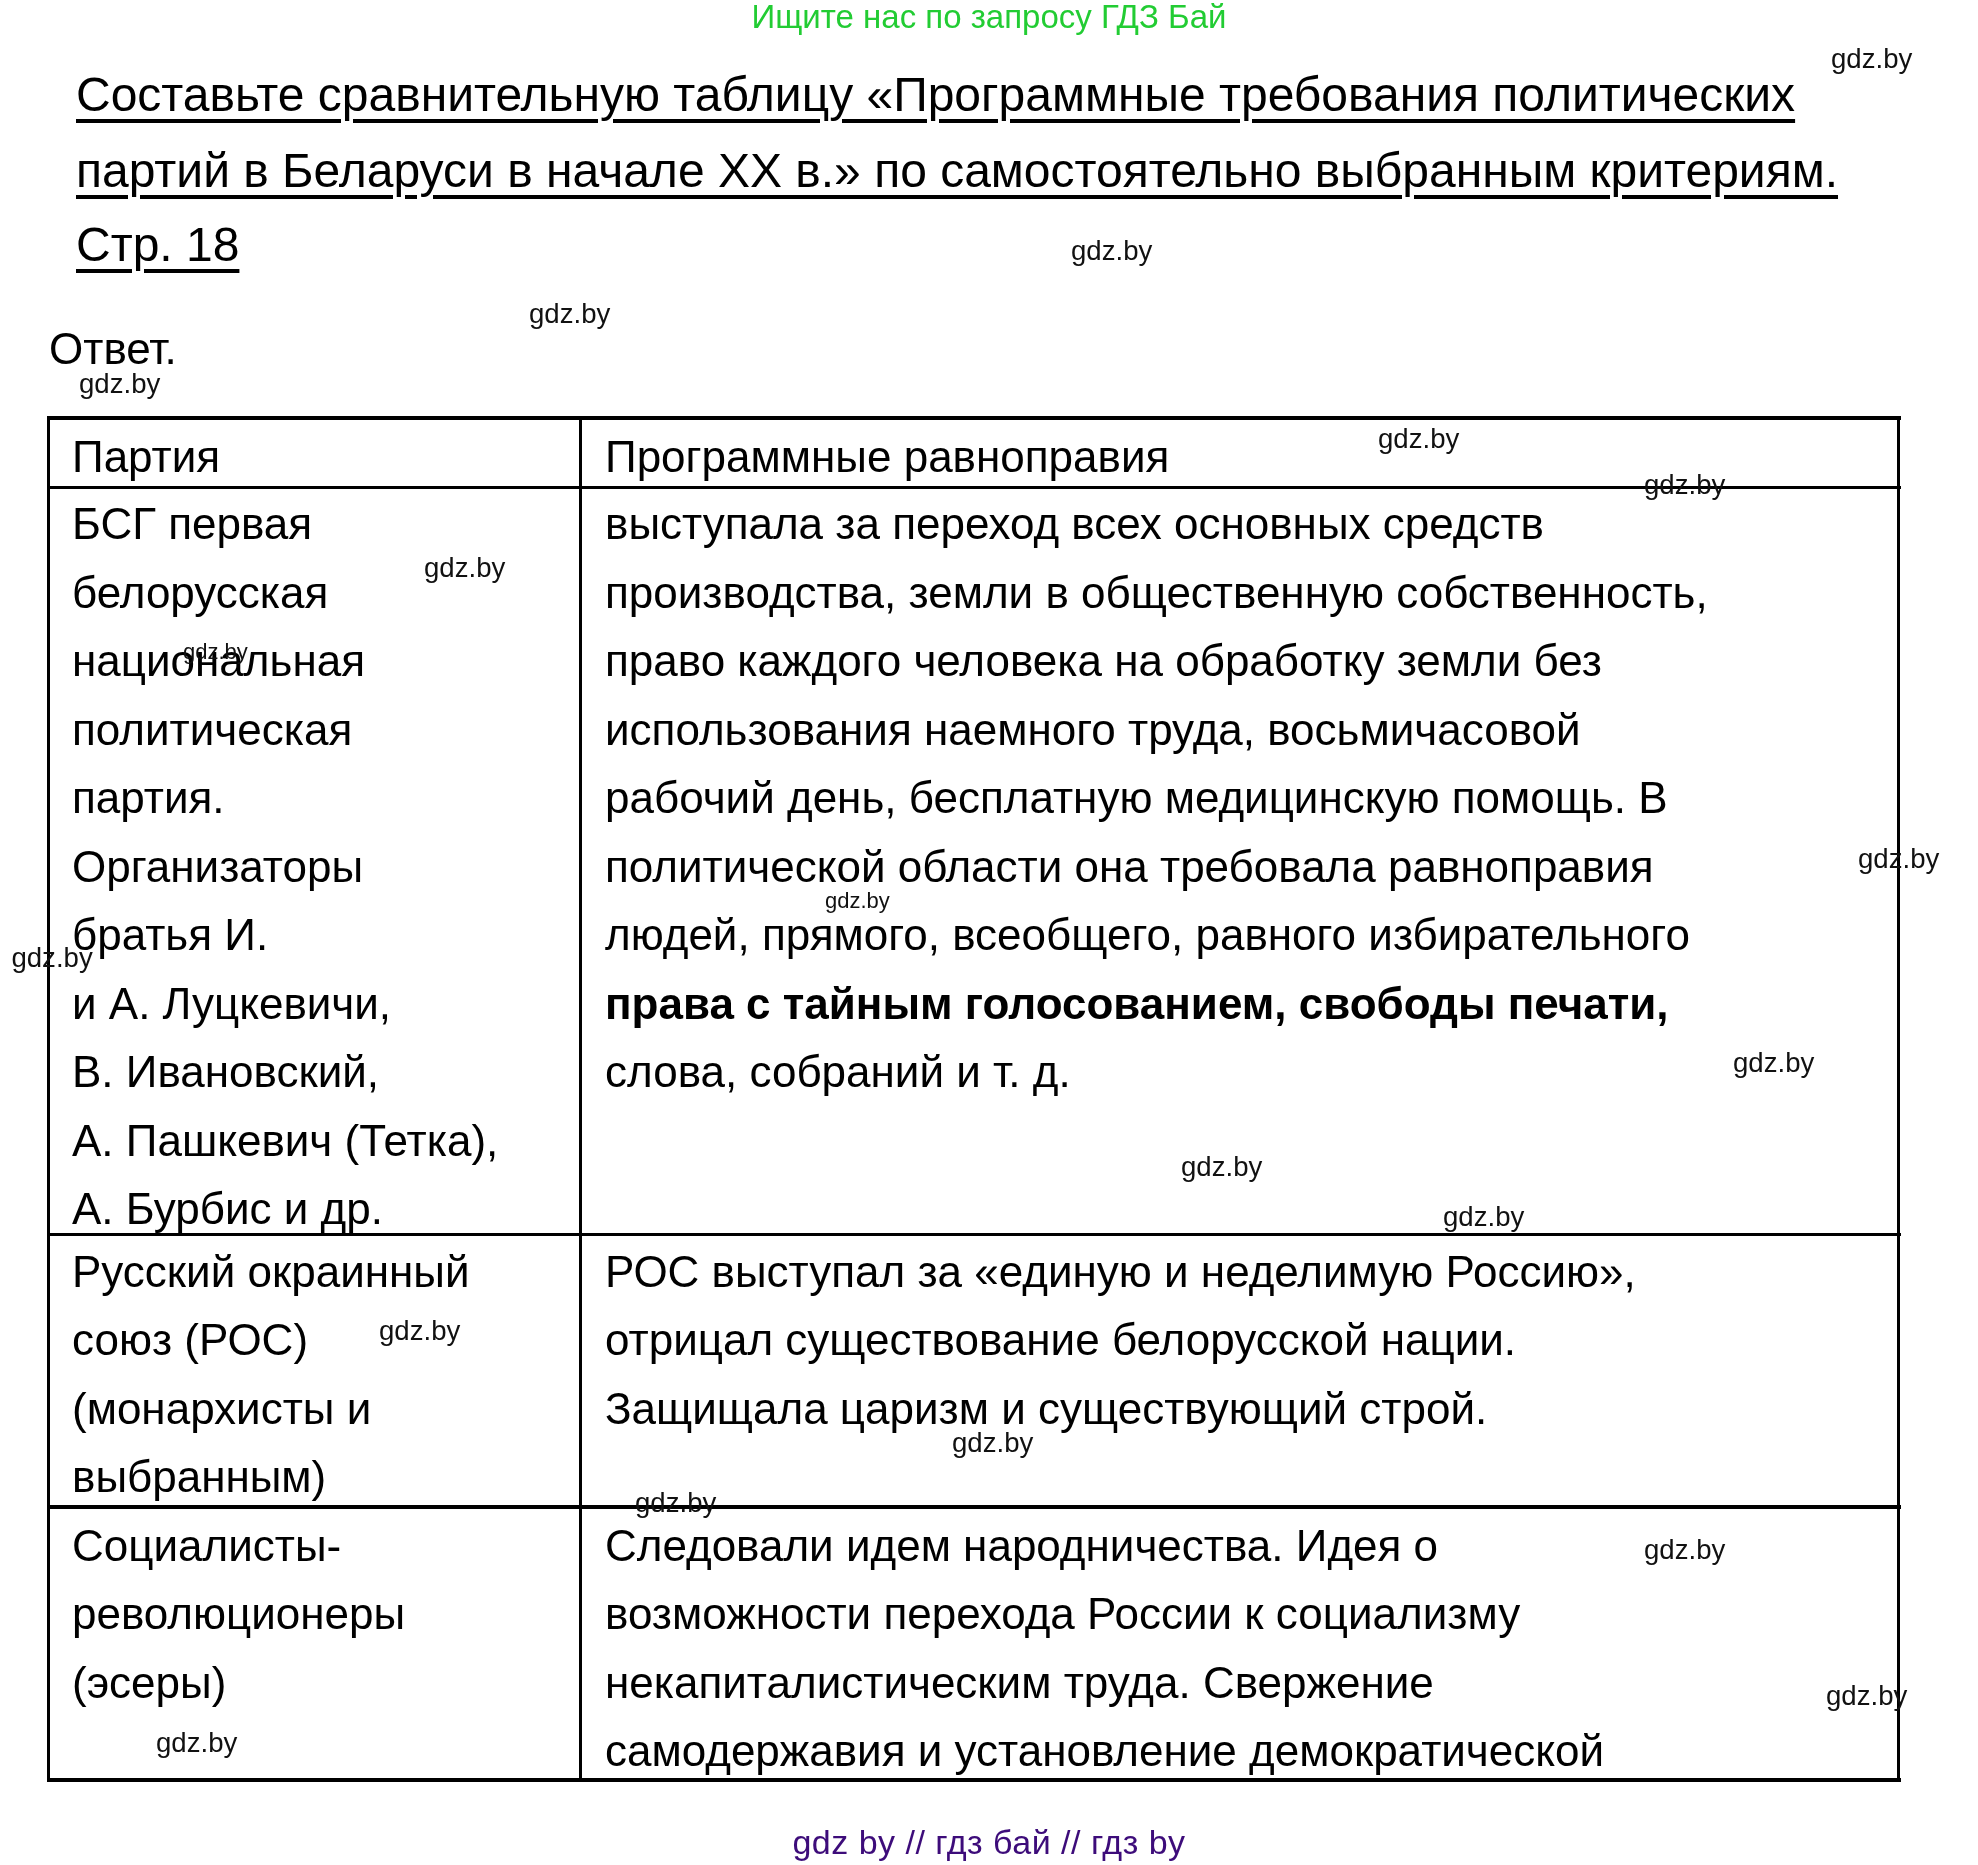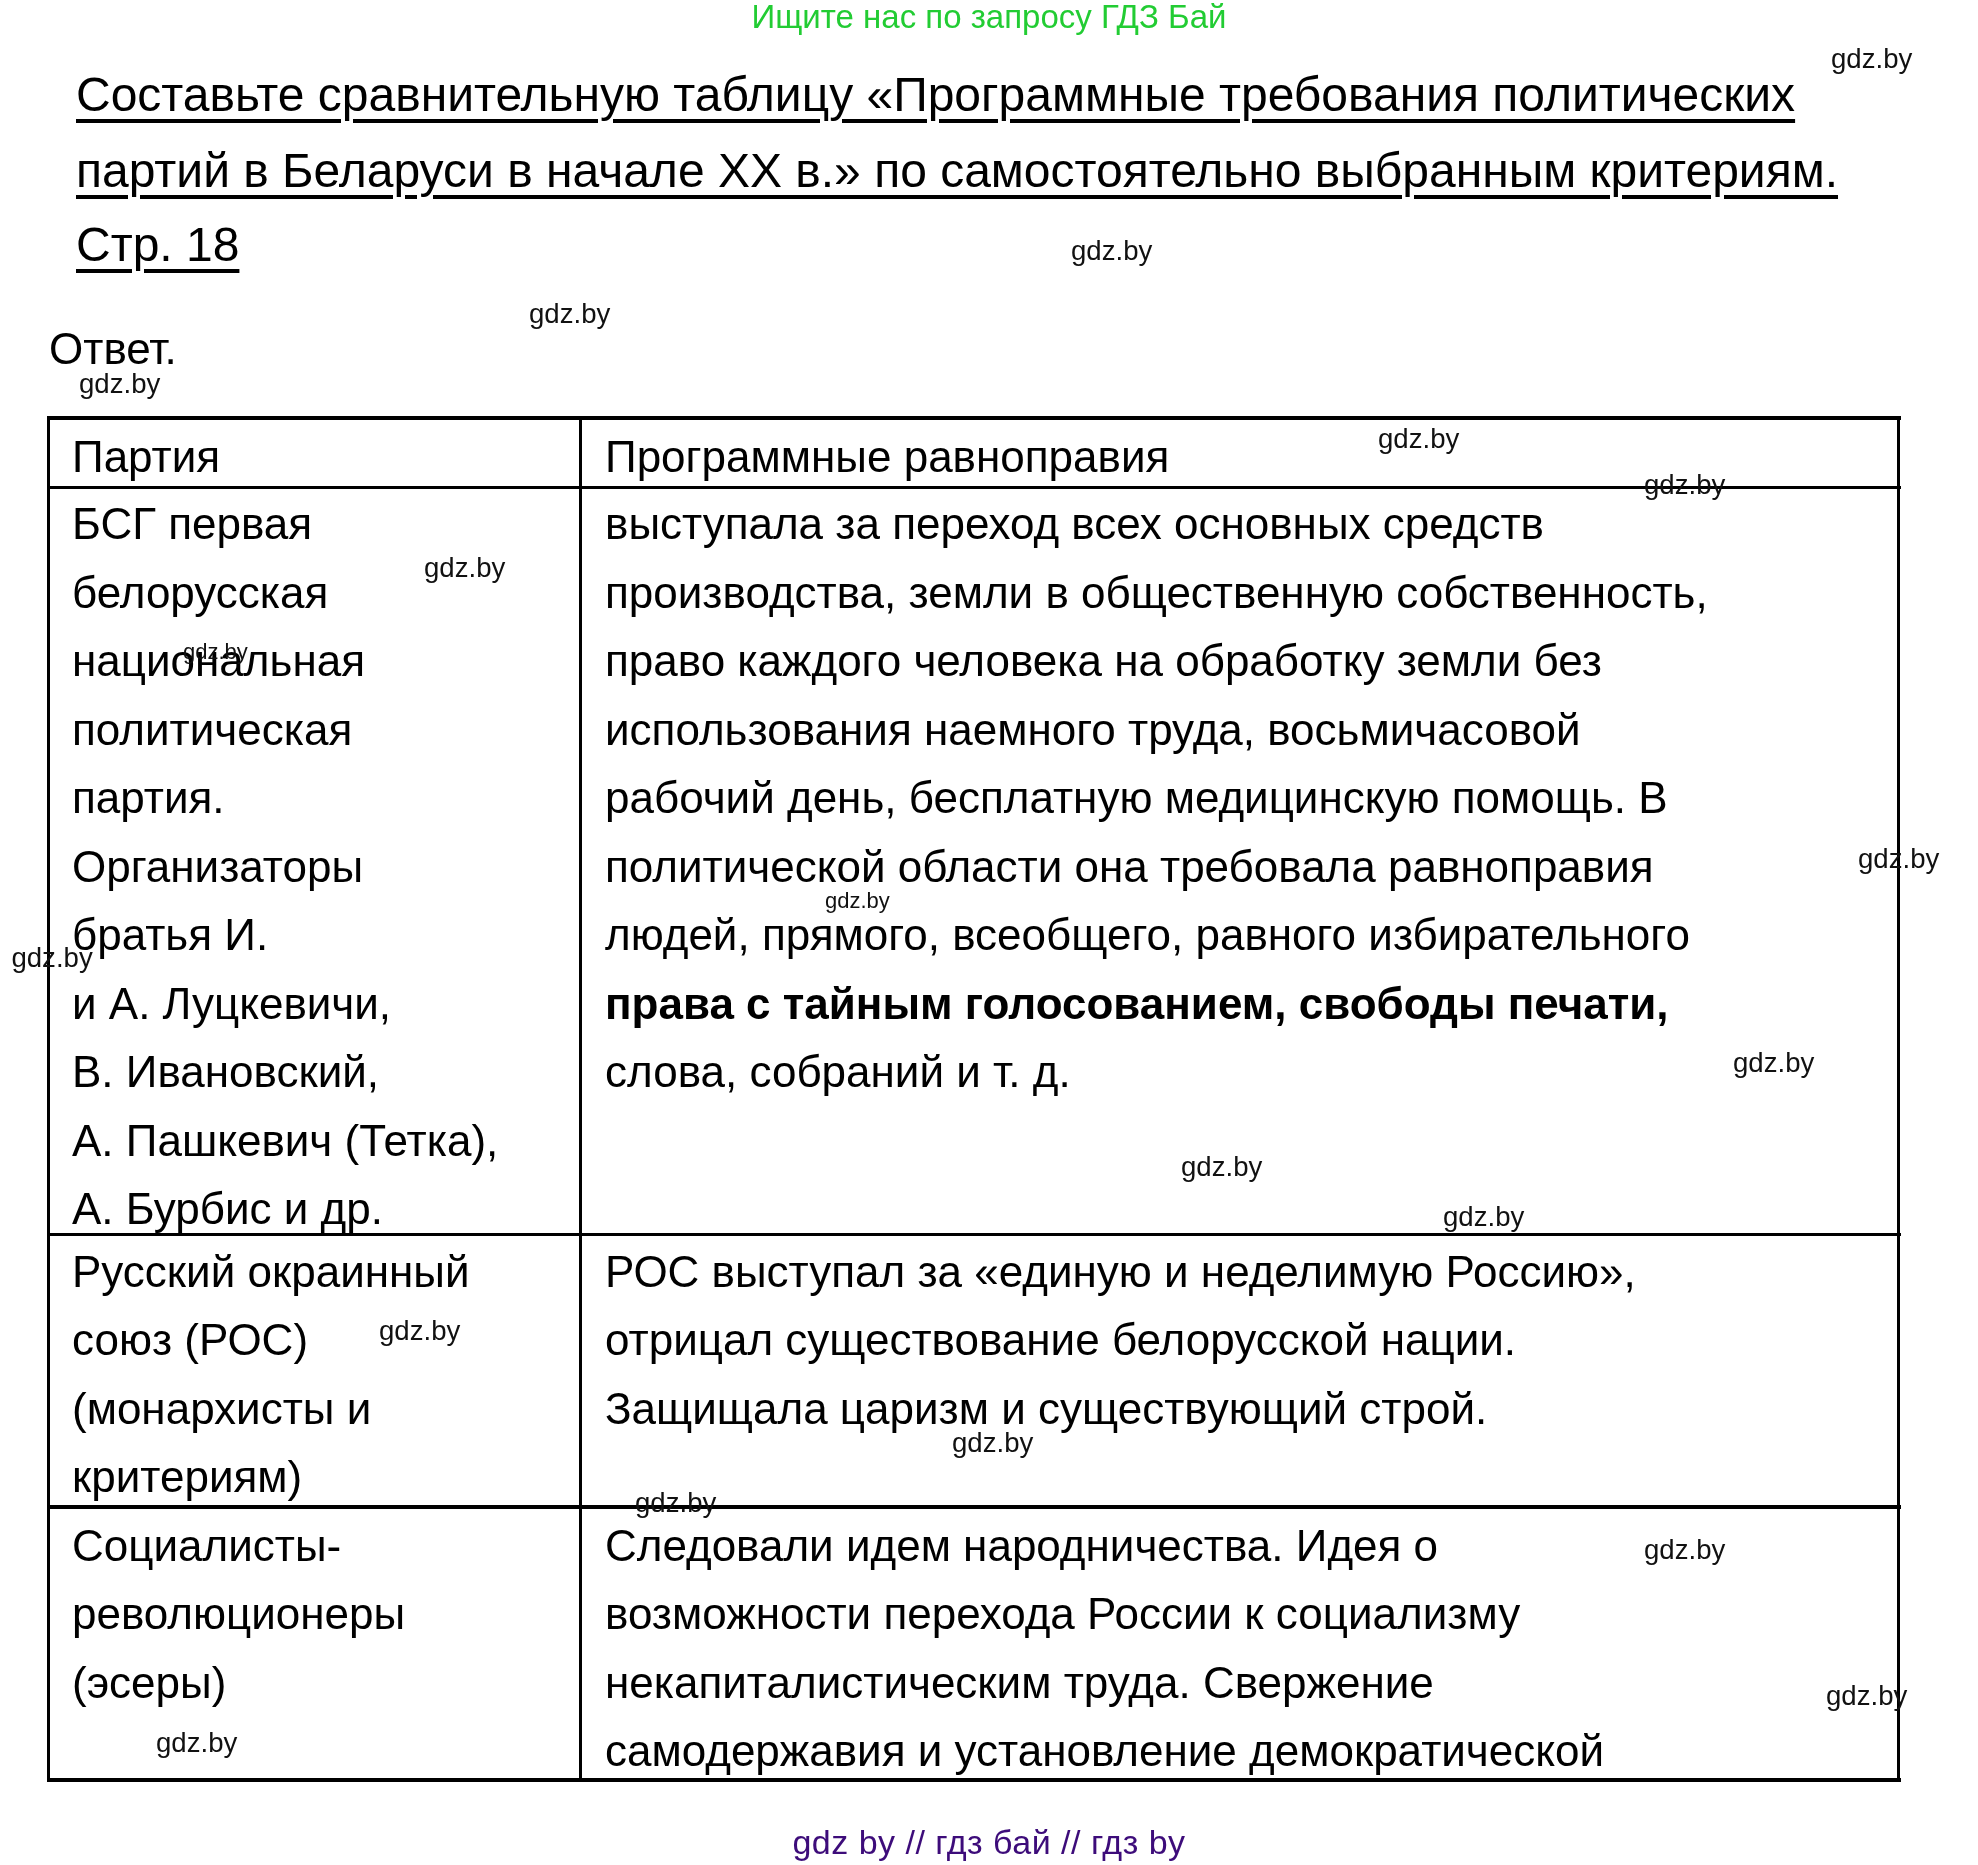--- a/index.html
+++ b/index.html
@@ -65,21 +65,21 @@
     <div class="cell-line" style="left:605px; top:840px;">политической области она требовала равноправия</div>
     <div class="cell-line" style="left:605px; top:908px;text-align:right;">людей, прямого, всеобщего, равного избирательного</div>
     <div class="cell-line" style="left:605px; top:977px;font-weight:bold;">права с тайным голосованием, свободы печати,</div>
     <div class="cell-line" style="left:605px; top:1045px;">слова, собраний и т. д.</div>
   </div>
 
   <div>
     <div class="cell-line" style="left:72px; top:1245px;">Русский окраинный</div>
     <div class="cell-line" style="left:72px; top:1313px;">союз (РОС)</div>
     <div class="cell-line" style="left:72px; top:1382px;">(монархисты и</div>
-    <div class="cell-line" style="left:72px; top:1450px;">критериям)</div>
+    <div class="cell-line" style="left:72px; top:1450px;">выбранным)</div>
 
     <div class="cell-line" style="left:605px; top:1245px;">РОС выступал за «единую и неделимую Россию»,</div>
     <div class="cell-line" style="left:605px; top:1313px;">отрицал существование белорусской нации.</div>
     <div class="cell-line" style="left:605px; top:1382px;">Защищала царизм и существующий строй.</div>
   </div>
 
   <div>
     <div class="cell-line" style="left:72px; top:1519px;">Социалисты-</div>
     <div class="cell-line" style="left:72px; top:1587px;">революционеры</div>
     <div class="cell-line" style="left:72px; top:1656px;">(эсеры)</div>

